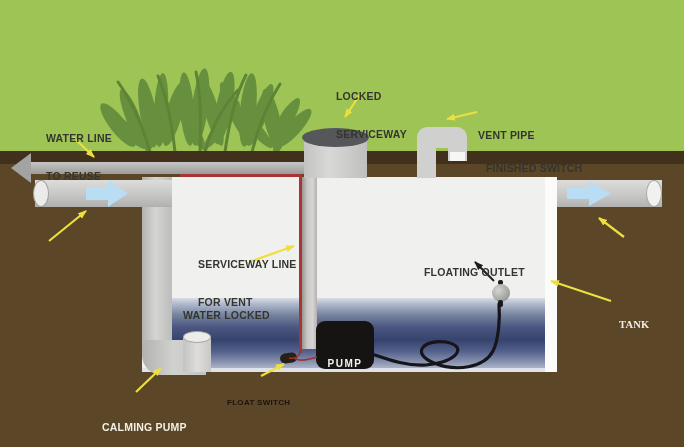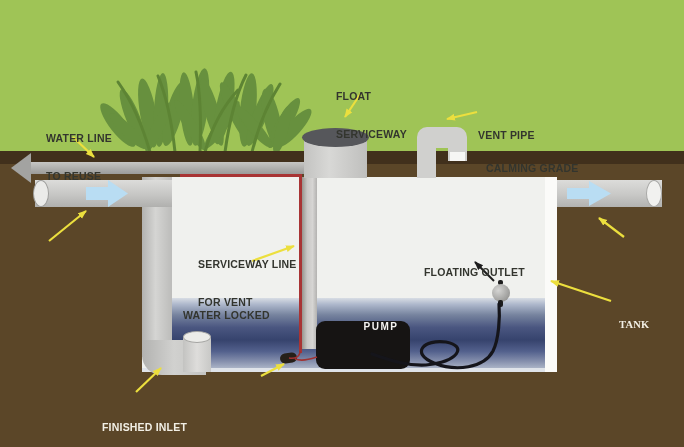--- a/index.html
+++ b/index.html
@@ -52,21 +52,21 @@
   #vent-left{left:417px;top:138px;width:19px;height:40px;}
   #vent-right{left:448px;top:138px;width:19px;height:23px;}
   #vent-open{left:450px;top:152px;width:15px;height:9px;background:#f6f6f4;}
   
   #serviceway-body{left:304px;top:137px;width:63px;height:41px;
     background:linear-gradient(90deg,#c3c3c1,#d8d8d6 40%,#bfbfbd);}
   #serviceway-lid{left:302px;top:128px;width:67px;height:19px;border-radius:50%;
     background:#56575b;}
   
   #pump{left:316px;top:321px;width:58px;height:48px;border-radius:9px;
-    background:var(--pump-black,#161413);display:flex;align-items:flex-start;justify-content:center;padding-left:36px;}
+    background:var(--pump-black,#161413);display:flex;align-items:flex-end;justify-content:center;}
   #pump .t{color:#f4f3f1;font-size:10px;font-weight:700;letter-spacing:1.5px;}
   #float-switch{left:280px;top:353px;width:17px;height:10px;border-radius:5px;
     background:#262019;transform:rotate(-8deg);}
   #outlet-ball{left:492px;top:284px;width:18px;height:18px;border-radius:50%;
     background:radial-gradient(circle at 35% 35%,#d5d5d3,#9c9c9a 70%,#7c7c7a);}
   #outlet-nub{left:498px;top:280px;width:5px;height:5px;background:#1c1c1c;border-radius:2px;}
   #outlet-stem{left:498px;top:300px;width:5px;height:7px;background:#1c1c1c;border-radius:2px;}
   
   #plants,#overlay{left:0;top:0;width:684px;height:447px;pointer-events:none;}
   
@@ -195,39 +195,42 @@
       <line x1="611" y1="301" x2="551" y2="281" marker-end="url(#mY)"></line>
     </g>
     <line x1="494" y1="281" x2="475" y2="262" stroke="#1c1c1c" stroke-width="2" marker-end="url(#mK)"></line>
   </svg>
 
   <div class="lbl" id="lbl-water-line">
     <span>WATER LINE</span>
     <span>TO REUSE</span>
   </div>
   <div class="lbl" id="lbl-serviceway">
-    <span>FLOAT</span>
+    <span>LOCKED</span>
     <span>SERVICEWAY</span>
   </div>
   <div class="lbl" id="lbl-vent">
     <span>VENT PIPE</span>
   </div>
   <div class="lbl" id="lbl-grade">
-    <span>CALMING GRADE</span>
+    <span>FINISHED SWITCH</span>
   </div>
   <div class="lbl" id="lbl-electrical">
     <span>SERVICEWAY LINE</span>
     <span>FOR VENT</span>
   </div>
   <div class="lbl" id="lbl-water-level">
     <span>WATER LOCKED</span>
   </div>
   <div class="lbl" id="lbl-floating">
     <span>FLOATING OUTLET</span>
   </div>
   <div class="lbl light" id="lbl-tank">
     <span>TANK</span>
   </div>
   <div class="lbl light" id="lbl-calming">
-    <span>FINISHED INLET</span>
+    <span>CALMING PUMP</span>
+  </div>
+  <div class="lbl" id="lbl-float-switch">
+    <span>FLOAT SWITCH</span>
   </div>
 
 </div>
 
 </body></html>

